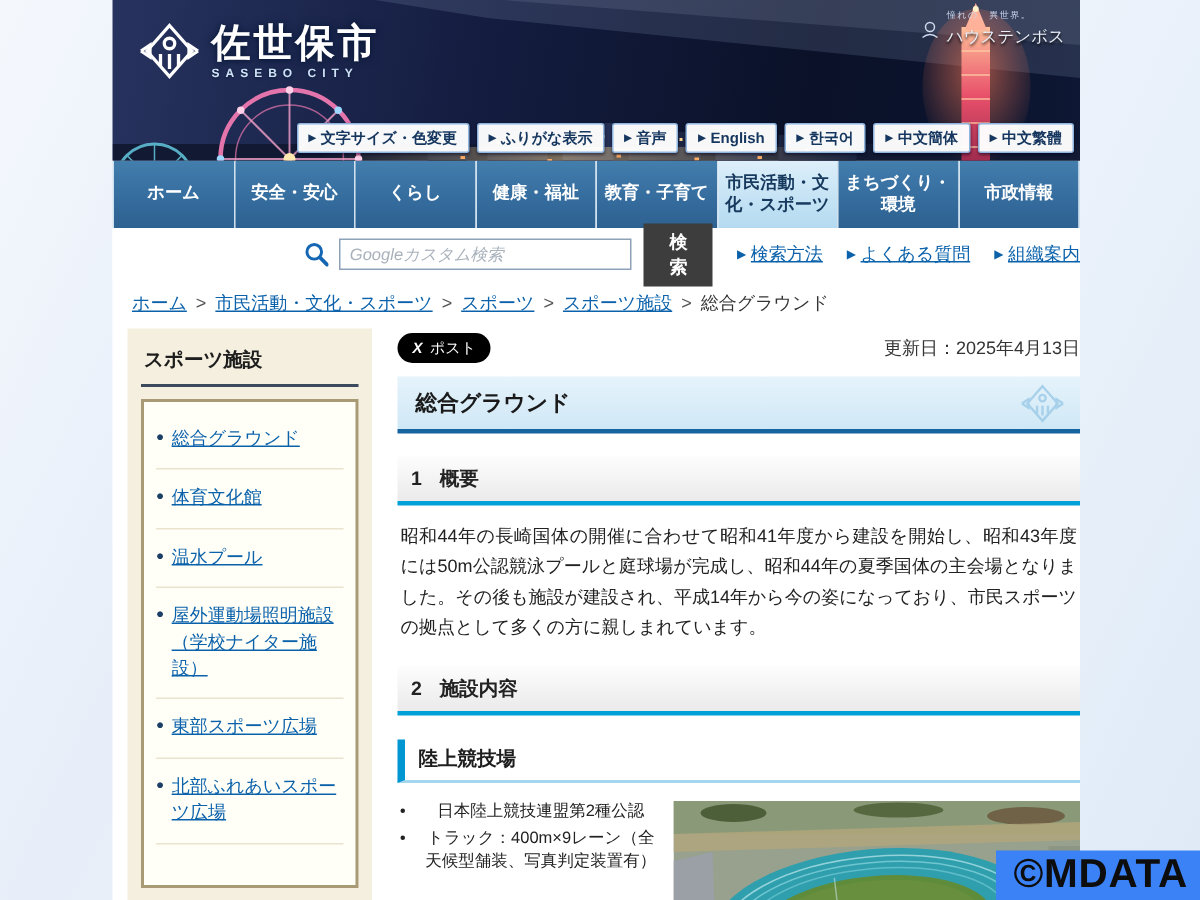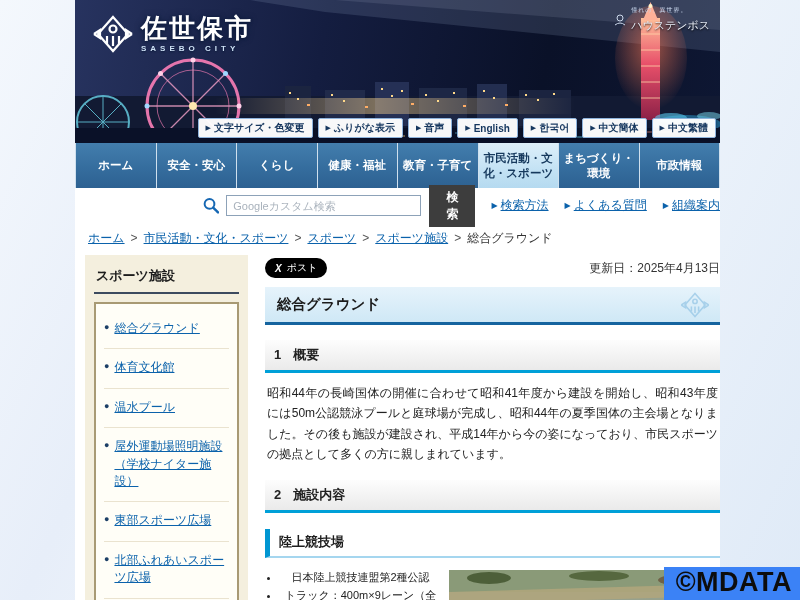--- a/index.html
+++ b/index.html
@@ -5,21 +5,21 @@
   * { box-sizing: border-box; margin: 0; padding: 0; }
   html,body { width:800px; height:600px; overflow:hidden; }
   body {
     font-family: "Liberation Sans","DejaVu Sans",sans-serif;
     background: linear-gradient(115deg,#f4f8fd 0%,#e7eef9 28%,#f1f6fc 55%,#dfeaf7 100%);
     position: relative;
   }
   .content-col { width:645px; margin-left:75px; background:#fff; height:600px; }
 
   
-  .banner { position:relative; height:143px; overflow:hidden;
+  .banner { position:relative; height:107px; overflow:hidden;
     background: linear-gradient(100deg,#27335f 0%,#141d40 38%,#0a1128 72%,#0e1733 100%); }
   .banner svg.scene { position:absolute; inset:0; }
   .site-logo { position:absolute; top:14px; left:18px; display:flex; align-items:center; gap:8px; z-index:5; }
   .site-logo .jp { color:#fff; font-size:26px; font-weight:bold; letter-spacing:2px;
     text-shadow:0 1px 3px #0a1a3a, 0 0 6px rgba(10,26,58,.8); line-height:1; }
   .site-logo .en { color:#cfe2f6; font-size:8px; font-weight:bold; letter-spacing:4px;
     text-shadow:0 1px 2px #0a1a3a; margin-top:3px; }
   .htb-label { position:absolute; top:6px; right:10px; display:flex; align-items:center; gap:4px; z-index:5; }
   .htb-label .txt { text-align:left; }
   .htb-label .tagline { font-size:6px; color:#c9d6ec; display:block; letter-spacing:1px; }
@@ -34,21 +34,21 @@
   .nav { display:flex; height:45px; }
   .nav-tab { flex:1; display:flex; align-items:center; justify-content:center; text-align:center;
     font-size:11.5px; font-weight:bold; color:#fff; line-height:1.3; padding:2px 3px; cursor:pointer;
     background:linear-gradient(#437ead 0%,#356d9e 55%,#2d6191 100%); border-right:1px solid #cfe0ee; }
   .nav-tab:first-child { border-left:1px solid #cfe0ee; }
   .nav-tab.active { background:linear-gradient(#ddeffa 0%,#c3e2f4 60%,#b5daf0 100%); color:#16395d; }
 
   
   .search-row { height:35px; background:#fff; display:flex; align-items:center; padding-left:128px; }
   .search-icon { width:19px; height:19px; margin-right:7px; }
-  .search-input { width:226px; height:21px; border:1px solid #8da2b8; font-size:11px; padding:0 6px; color:#333; }
+  .search-input { width:226px; height:21px; border:1px solid #8da2b8; font-size:11px; padding:0 6px; color:#333;font-style:italic; }
   .search-input::placeholder { color:#a9b2bc; }
   .search-btn { margin-left:8px; background:#3d3d3d; color:#fff; border:0; font-size:12px; font-weight:bold;
     letter-spacing:5px; padding:4px 6px 4px 11px; cursor:pointer; }
   .search-links { display:flex; margin-left:16px; gap:16px; }
   .s-link { font-size:12px; color:#0b62ab; display:flex; align-items:center; gap:3px; cursor:pointer; white-space:nowrap; }
   .s-link .mk { font-size:8px; text-decoration:none; }
   .s-link .lbl { text-decoration:underline; }
 
   
   .breadcrumb { height:30px; display:flex; align-items:center; padding-left:13px; font-size:12px; color:#333; }

